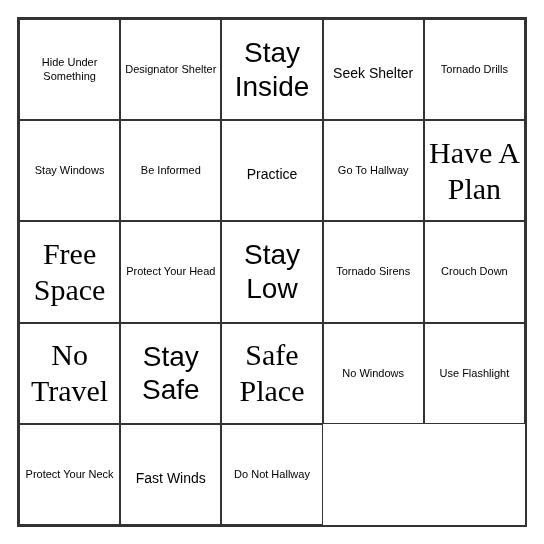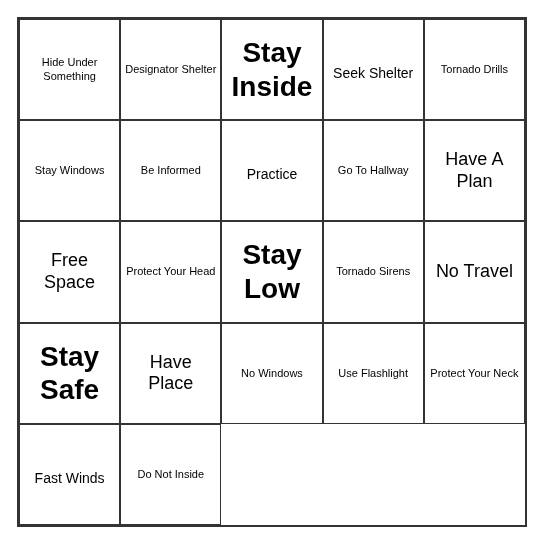--- a/index.html
+++ b/index.html
@@ -38,26 +38,27 @@
       display: block;
     }
     .size-small {
       font-size: 11px;
     }
     .size-medium {
       font-size: 14px;
       margin-top: 8px;
     }
     .size-large {
-      font-size: 18px;
+      font-size: 30px;
       font-weight: normal;
+      font-family: Liberation Serif, serif;
     }
     .size-xlarge {
       font-size: 28px;
-      font-weight: bold;
+      font-weight: normal;
     }
   </style>
 </head>
 <body>
 
 <div class="bingo-board">
 <div class="cell">
       <span class="text size-small">Hide Under Something</span>
     </div>
     <div class="cell">
@@ -93,36 +94,39 @@
     <div class="cell">
       <span class="text size-small">Protect Your Head</span>
     </div>
     <div class="cell">
       <span class="text size-xlarge">Stay Low</span>
     </div>
     <div class="cell">
       <span class="text size-small">Tornado Sirens</span>
     </div>
     <div class="cell">
+      <span class="text size-small">Crouch Down</span>
+    </div>
+    <div class="cell">
       <span class="text size-large">No Travel</span>
     </div>
     <div class="cell">
       <span class="text size-xlarge">Stay Safe</span>
     </div>
     <div class="cell">
-      <span class="text size-large">Have Place</span>
+      <span class="text size-large">Safe Place</span>
     </div>
     <div class="cell">
       <span class="text size-small">No Windows</span>
     </div>
     <div class="cell">
       <span class="text size-small">Use Flashlight</span>
     </div>
     <div class="cell">
       <span class="text size-small">Protect Your Neck</span>
     </div>
     <div class="cell">
       <span class="text size-medium">Fast Winds</span>
     </div>
     <div class="cell">
-      <span class="text size-small">Do Not Inside</span>
+      <span class="text size-small">Do Not Hallway</span>
     </div>
   </div>
 
 </body></html>

